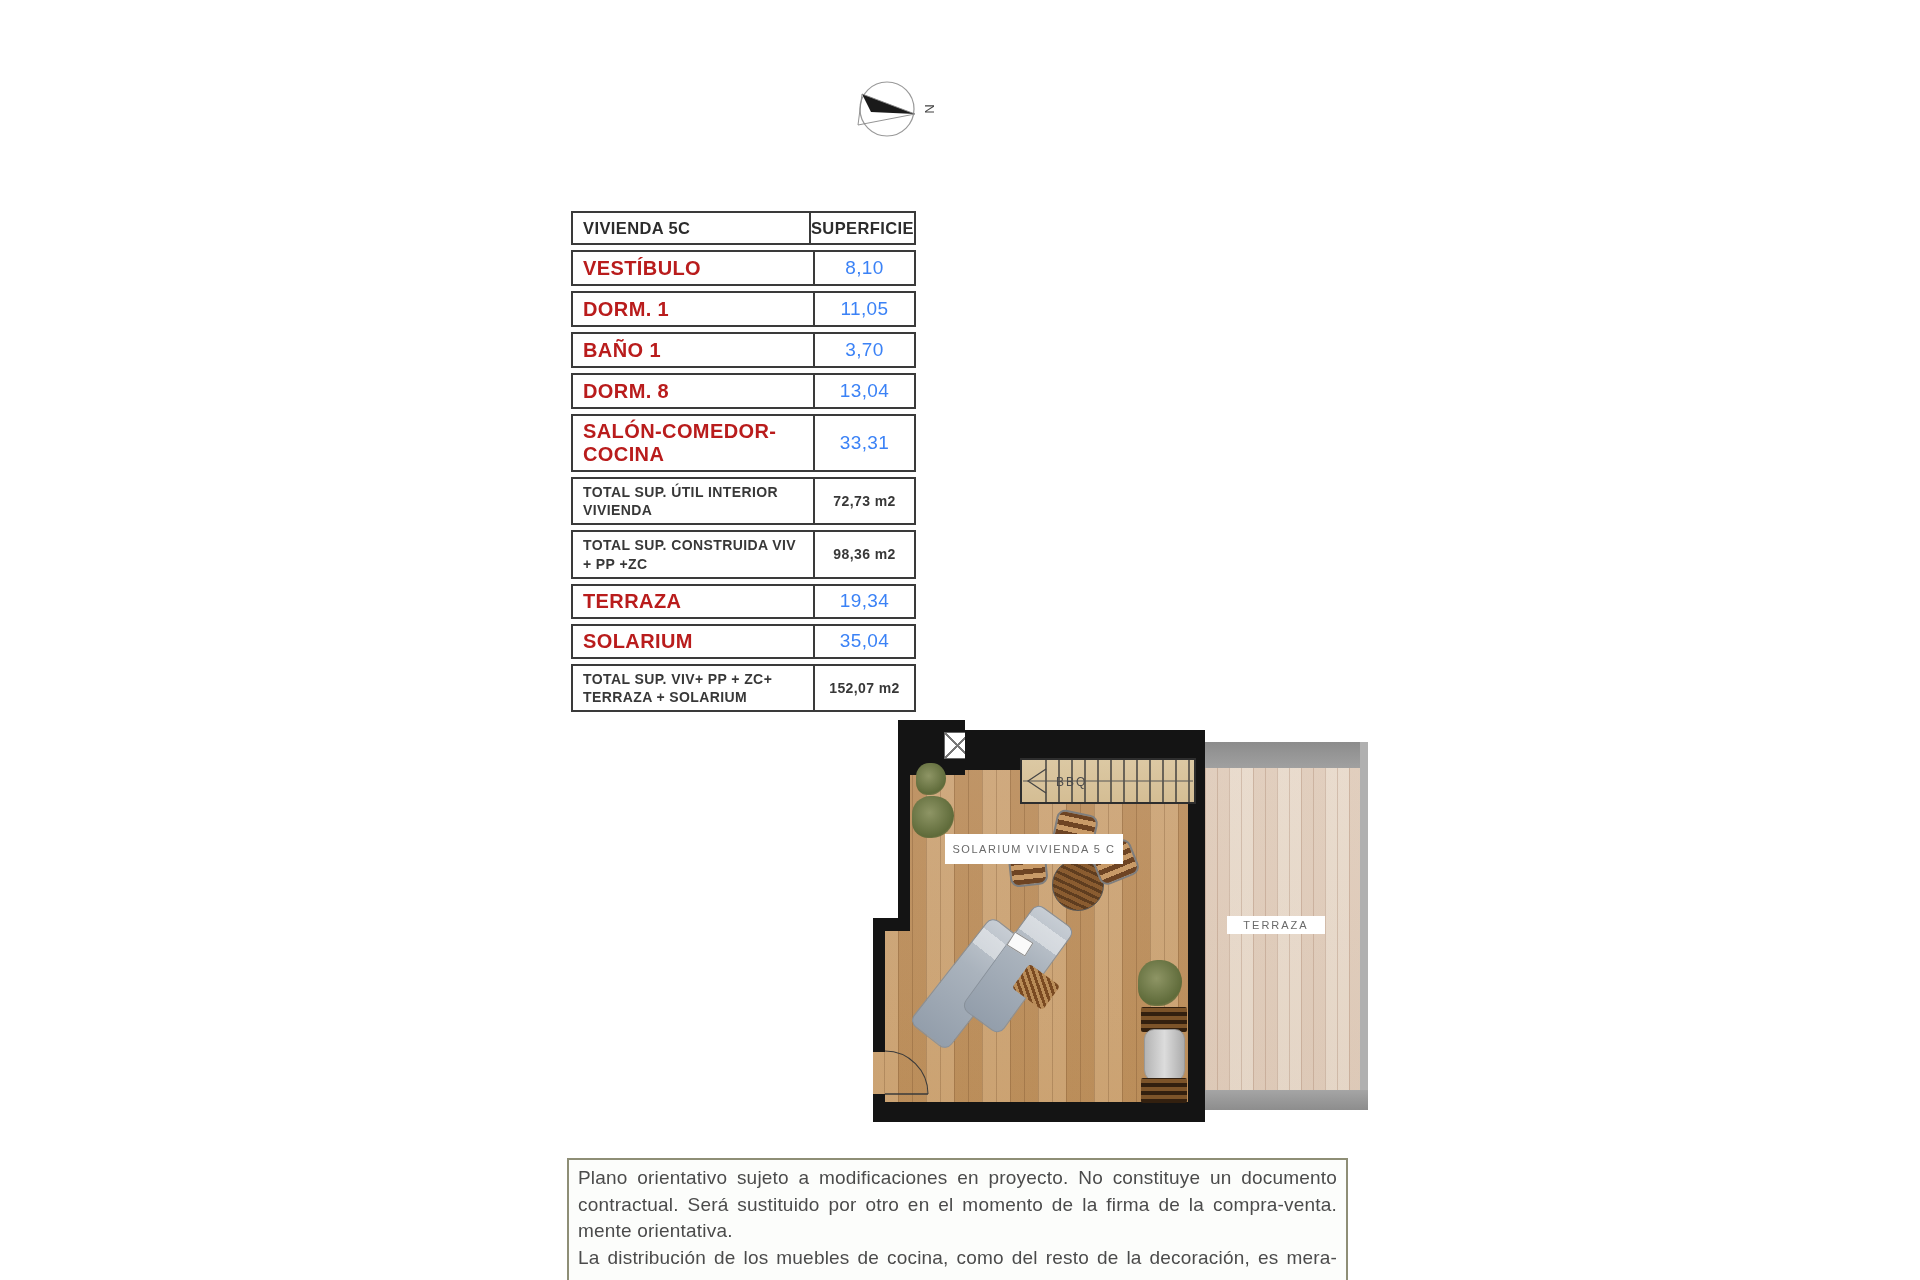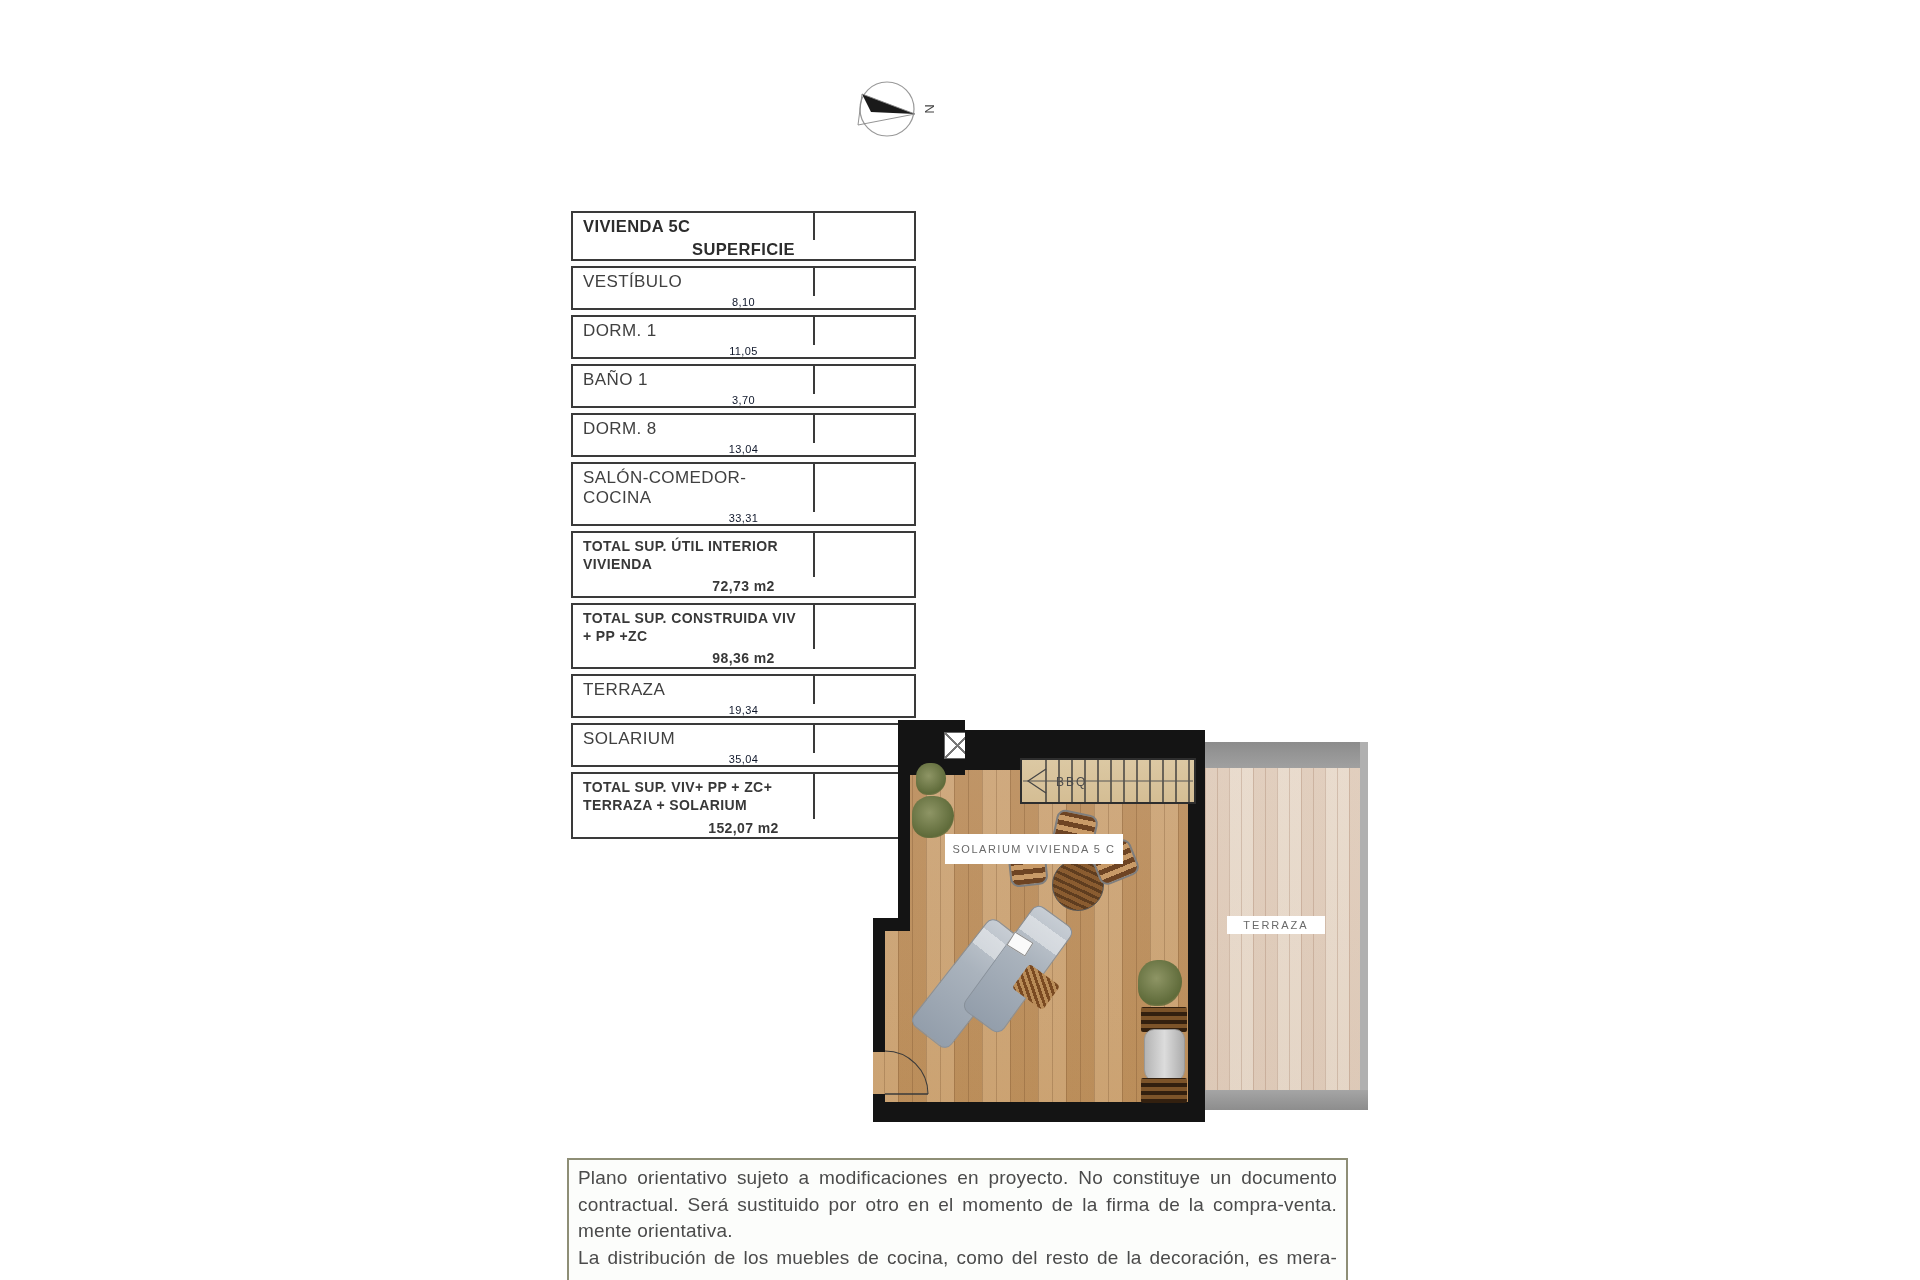--- a/index.html
+++ b/index.html
@@ -6,23 +6,23 @@
   body{width:1920px;height:1280px;position:relative;overflow:hidden;
        font-family:"Liberation Sans", sans-serif;}
 
   
   .compass{position:absolute;left:845px;top:63px;width:92px;height:95px;}
 
   
   .area-table{position:absolute;left:571px;top:211px;width:345px;}
   .t-row{display:flex;border:2px solid #3a3a3a;margin-bottom:5px;background:#fff;box-sizing:border-box;}
   .t-row .c1{width:242px;box-sizing:border-box;padding:4px 6px 4px 10px;border-right:2px solid #3a3a3a;
-             color:#404040;font-size:17px;letter-spacing:.4px;display:flex;align-items:center;}
-  .t-row .c2{flex:1;display:flex;align-items:center;justify-content:center;color:#0f172a;font-size:11px;letter-spacing:.4px;}
-  .t-row{min-height:36px;flex-direction:column;}
+             color:#b91c1c;font-size:20px;letter-spacing:.4px;display:flex;align-items:center;font-weight:bold;}
+  .t-row .c2{flex:1;display:flex;align-items:center;justify-content:center;color:#3b82f6;font-size:19px;letter-spacing:.4px;}
+  .t-row{min-height:36px;}
   .t-row.head{min-height:34px;}
   .t-row.head .c1,.t-row.head .c2{font-weight:bold;color:#2c2c2c;font-size:16.5px;}
   .t-row.short{min-height:31px;}
   .t-row.total{min-height:42px;}
   .t-row.total .c1,.t-row.total .c2{font-weight:bold;color:#383838;font-size:14px;line-height:1.3;}
 
   
   .plan{position:absolute;left:870px;top:720px;width:500px;height:405px;}
   .plan *{position:absolute;box-sizing:border-box;}
 

